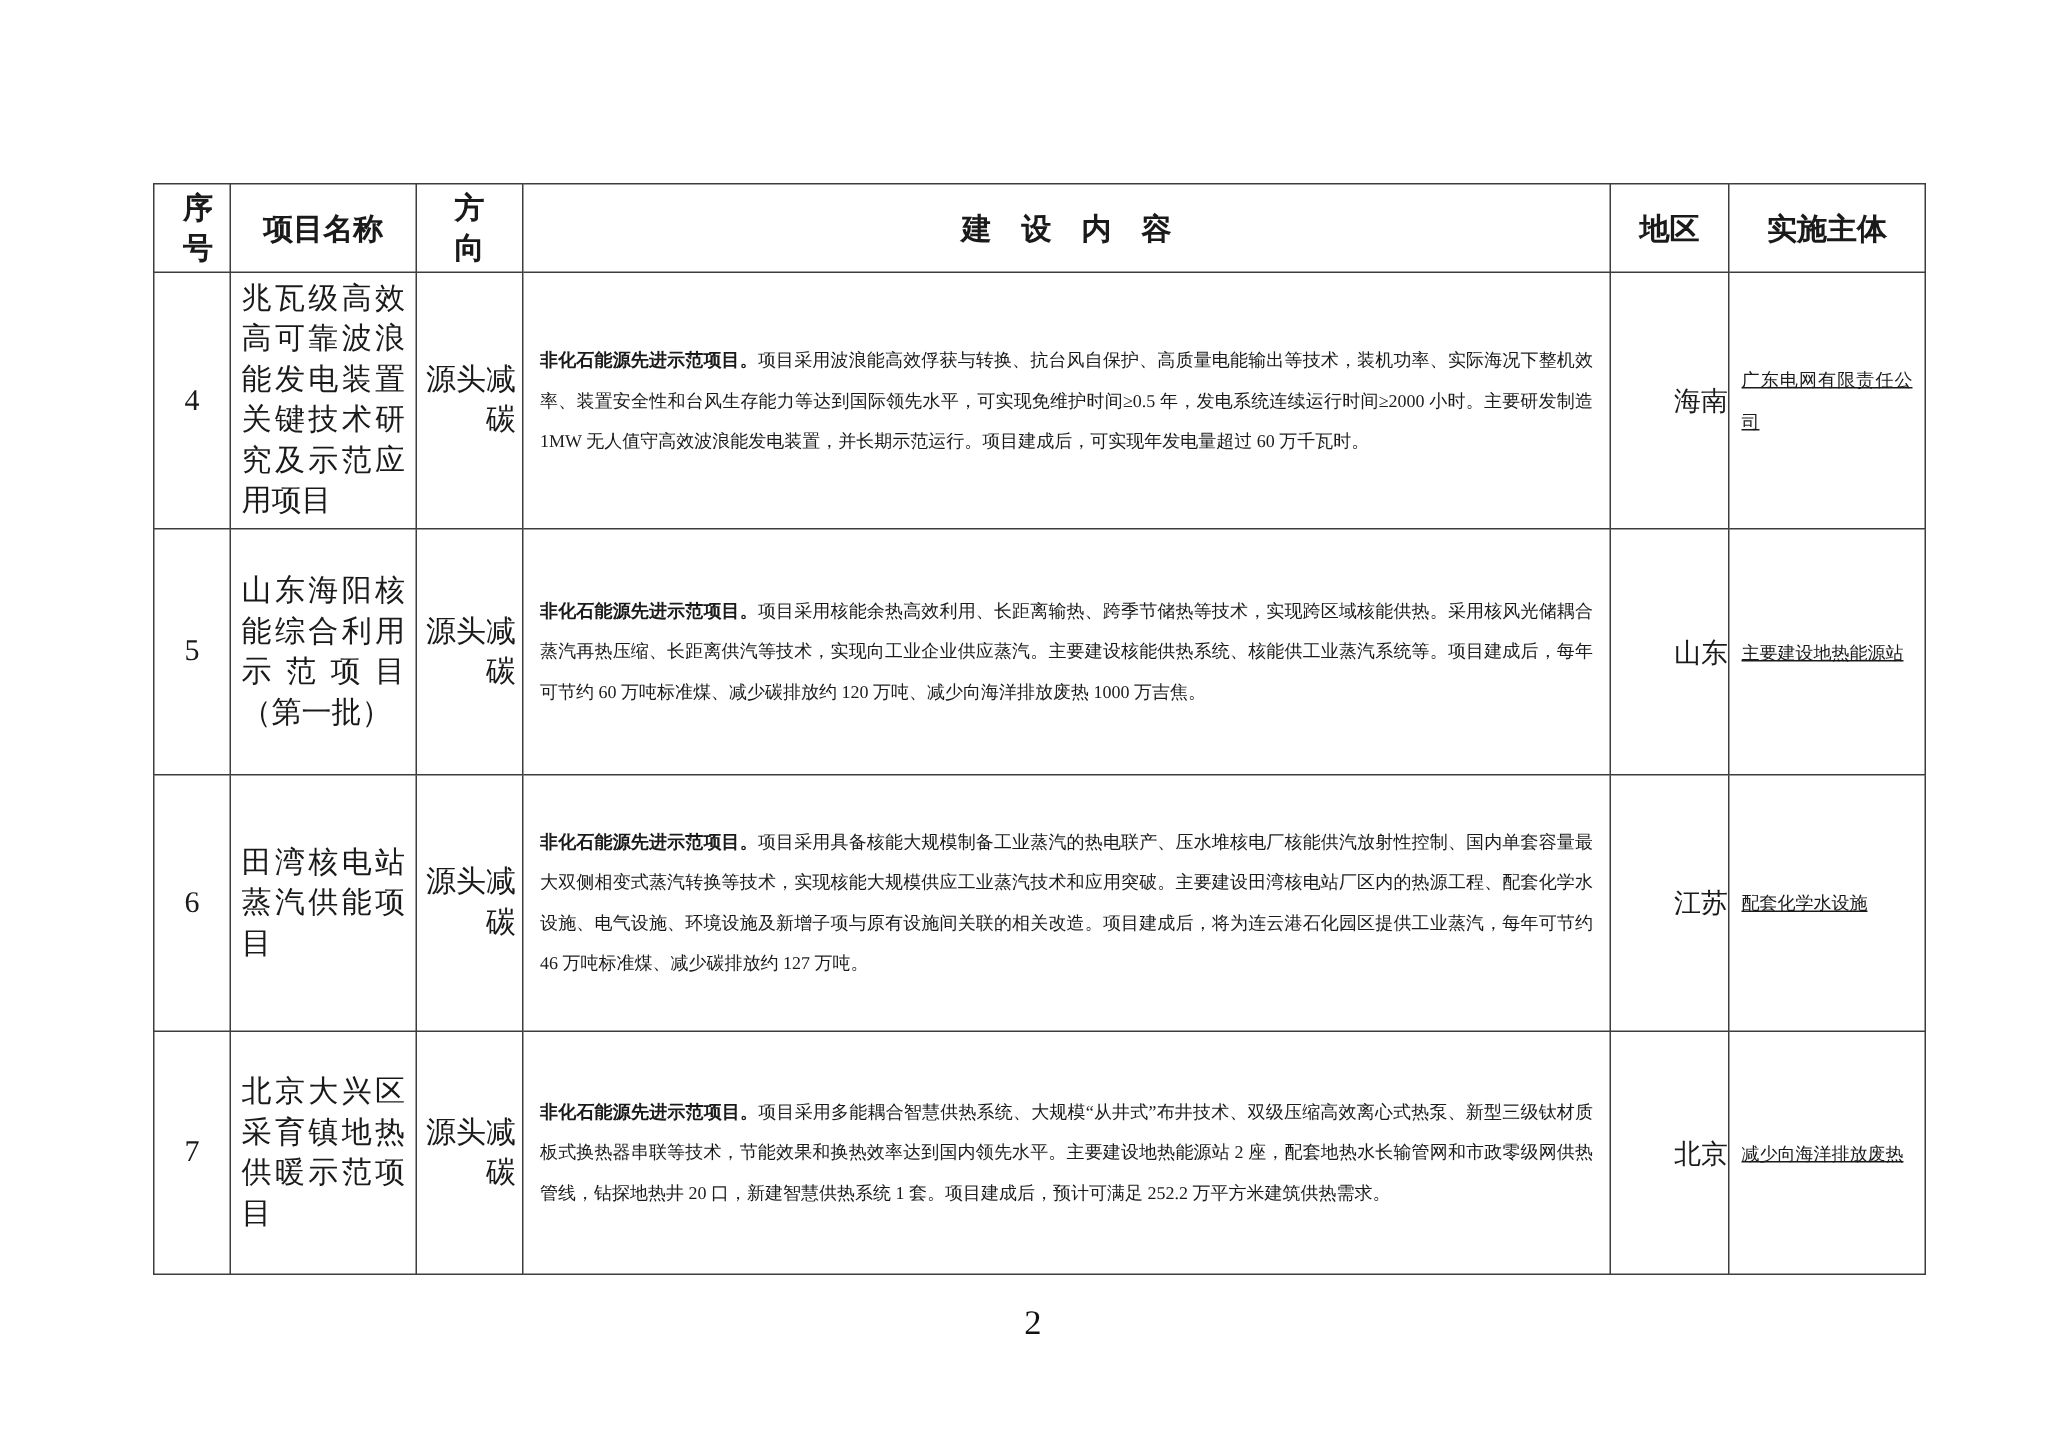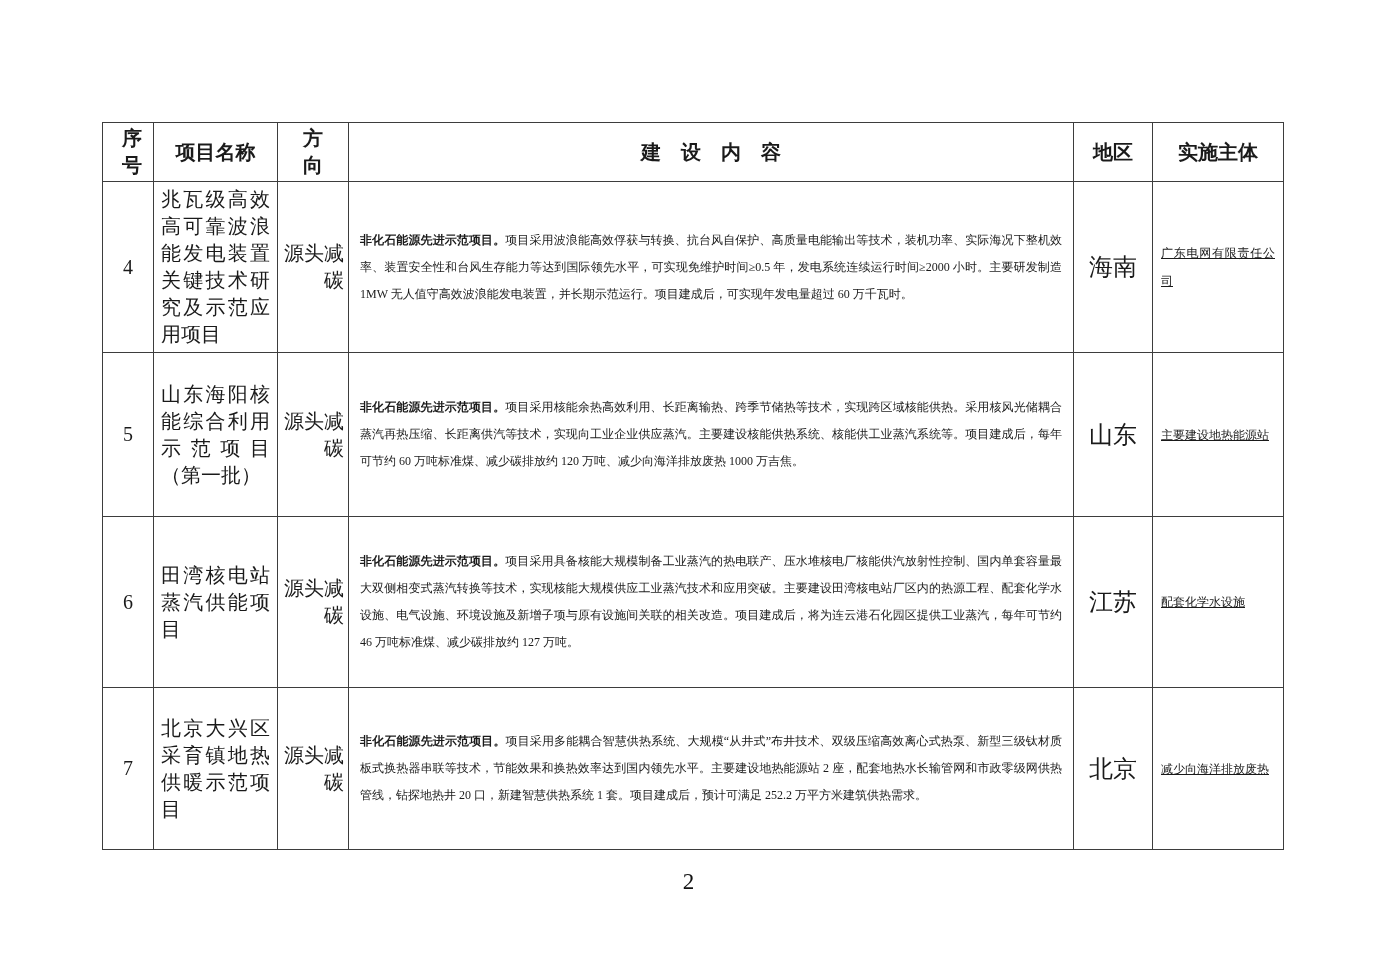--- a/index.html
+++ b/index.html
@@ -52,22 +52,22 @@
     text-align: right;
   }
   td.cell-content {
     padding: 20px 11px;
     font-size: 12px;
     line-height: 27px;
     text-align: justify;
   }
   td.cell-content .lead { font-weight: bold; }
   td.cell-region {
-    text-align: center;
-    font-size: 24px;
+    text-align: right;
+    font-size: 18px;
   }
   td.cell-entity {
     padding: 4px 8px;
     font-size: 12px;
     line-height: 28px;
     text-align: justify;
     text-justify: inter-character;
     text-decoration: underline;
   }
   .row-4 td { height: 155px; }

